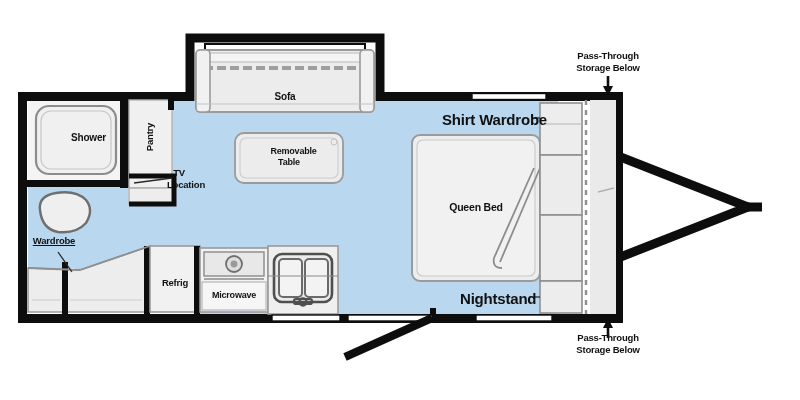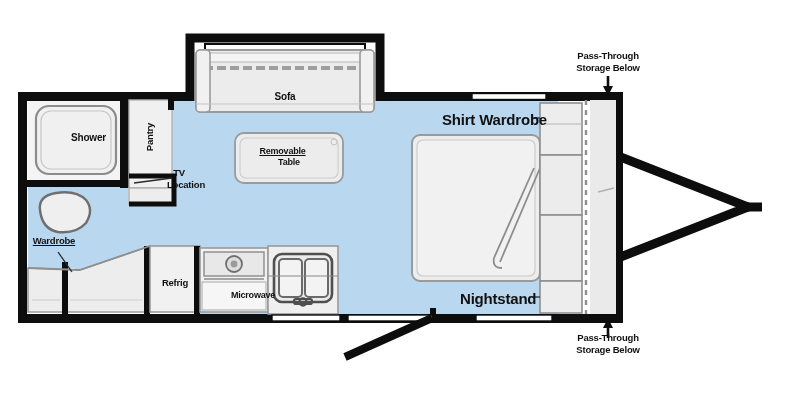--- a/index.html
+++ b/index.html
@@ -225,29 +225,30 @@
   <div class="lbl" style="left:128px;top:132px;width:44px;font-size:9.5px;
               transform:rotate(-90deg);">Pantry</div>
 
   <div class="lbl" style="left:168px;top:168px;width:22px;font-size:9.5px;">TV</div>
   <div class="lbl" style="left:160px;top:180px;width:52px;font-size:9.5px;">Location</div>
 
   <div class="lbl" style="left:20px;top:236px;width:68px;font-size:9.5px;text-decoration:underline;">Wardrobe</div>
 
   <div class="lbl" style="left:150px;top:278px;width:50px;font-size:9.5px;">Refrig</div>
 
-  <div class="lbl" style="left:200px;top:291px;width:68px;font-size:9px;padding-left:19px;">Microwave</div>
+  <div class="lbl" style="left:200px;top:291px;width:68px;font-size:9px;">Microwave</div>
 
   <div class="lbl" style="left:255px;top:92px;width:60px;font-size:10px;">Sofa</div>
 
-  <div class="lbl" style="left:235px;top:147px;width:95px;font-size:9px;text-decoration:underline;">Removable</div>
+  <div class="lbl" style="left:246px;top:147px;width:95px;font-size:9px;">Removable</div>
   <div class="lbl" style="left:235px;top:158px;width:108px;font-size:9px;">Table</div>
 
   <div class="lbl" style="left:442px;top:112px;width:92px;font-size:15px;">Shirt Wardrobe</div>
 
+  <div class="lbl" style="left:412px;top:202px;width:128px;font-size:10.5px;">Queen Bed</div>
 
   <div class="lbl" style="left:460px;top:291px;width:74px;font-size:15px;">Nightstand</div>
 
   <div class="lbl" style="left:548px;top:51px;width:120px;font-size:9.5px;">Pass-Through</div>
   <div class="lbl" style="left:548px;top:63px;width:120px;font-size:9.5px;">Storage Below</div>
 
   <div class="lbl" style="left:548px;top:333px;width:120px;font-size:9.5px;">Pass-Through</div>
   <div class="lbl" style="left:548px;top:345px;width:120px;font-size:9.5px;">Storage Below</div>
 
 </div>

